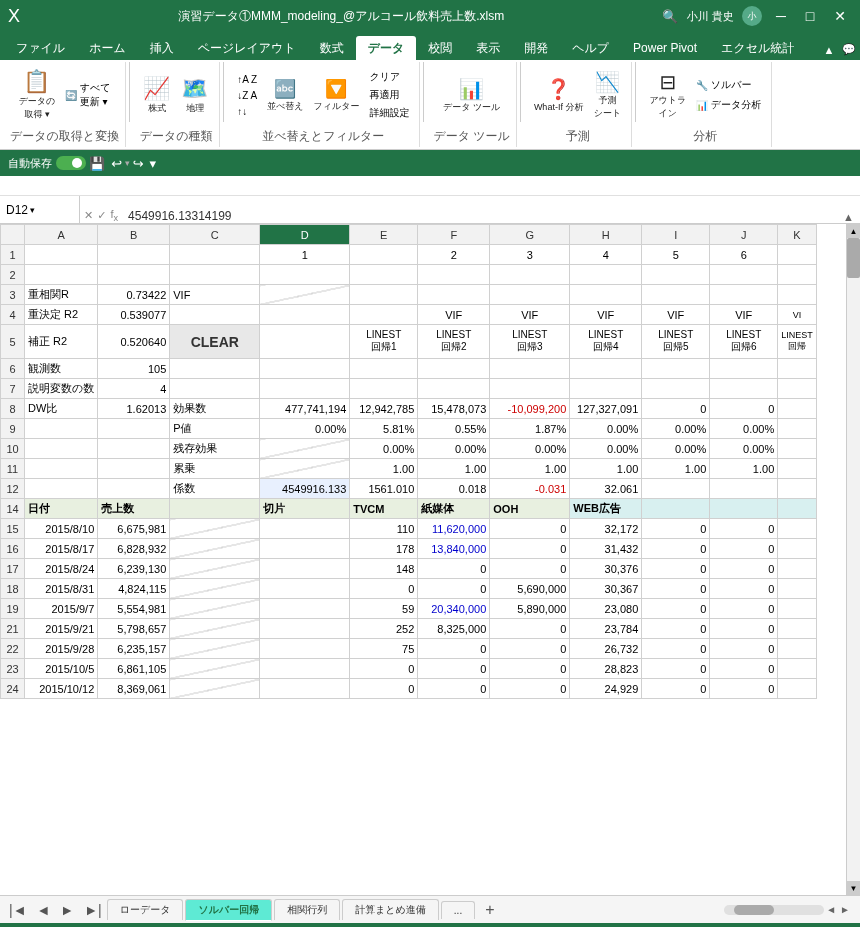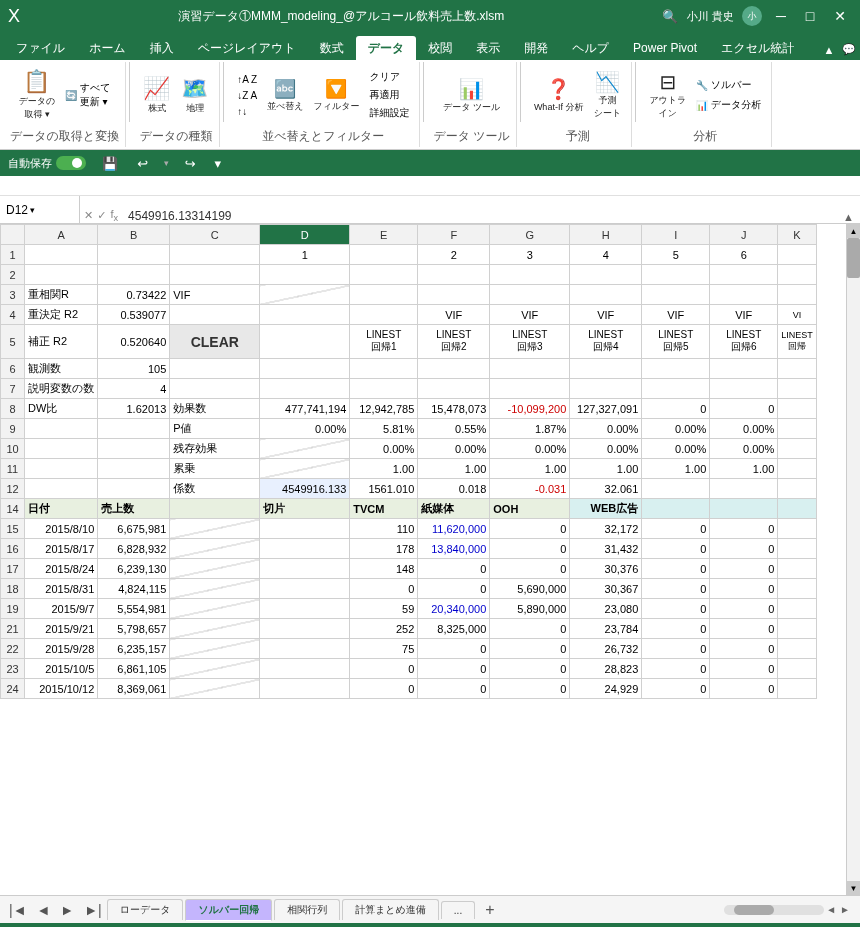--- a/index.html
+++ b/index.html
@@ -131,21 +131,21 @@
       cursor: pointer;
     }
 
     
     #quick-access {
       background: #217346;
       height: 26px;
       display: flex;
       align-items: center;
       padding: 0 8px;
-      gap: 13px;
+      gap: 0;
     }
     #quick-access .qa-btn {
       color: #fff;
       font-size: 13px;
       cursor: pointer;
       padding: 1px 3px;
     }
     #autosave {
       color: #fff;
       font-size: 11px;
@@ -221,21 +221,21 @@
       font-weight: normal;
     }
 
     td.selected {
       background: #e8f0fe;
       border: 2px solid #1a73e8;
     }
 
     td.red-text { color: #cc0000; }
     td.blue-text { color: #0000cc; }
-    td.teal-bg { background: #e0f0f0; text-align: right; }
+    td.teal-bg { background: #e0f0f0; }
 
     td.align-right { text-align: right; }
     td.align-center { text-align: center; }
     td.bold { font-weight: bold; }
 
     .clear-btn-cell {
       background: #f2f2f2;
       text-align: center;
       font-size: 14px;
       font-weight: bold;
@@ -257,21 +257,21 @@
       border: 1px solid #ccc;
       border-bottom: none;
       background: #f5f5f5;
       cursor: pointer;
       font-size: 10px;
       color: #333;
       margin-right: 2px;
       border-radius: 3px 3px 0 0;
     }
     .sheet-tab.active {
-      background: #c4b5fd;
+      background: #5eead4;
       border-bottom: 1px solid #fff;
       color: #217346;
       font-weight: bold;
     }
     .sheet-tab-add {
       font-size: 16px;
       padding: 0 8px;
       cursor: pointer;
       color: #555;
     }

